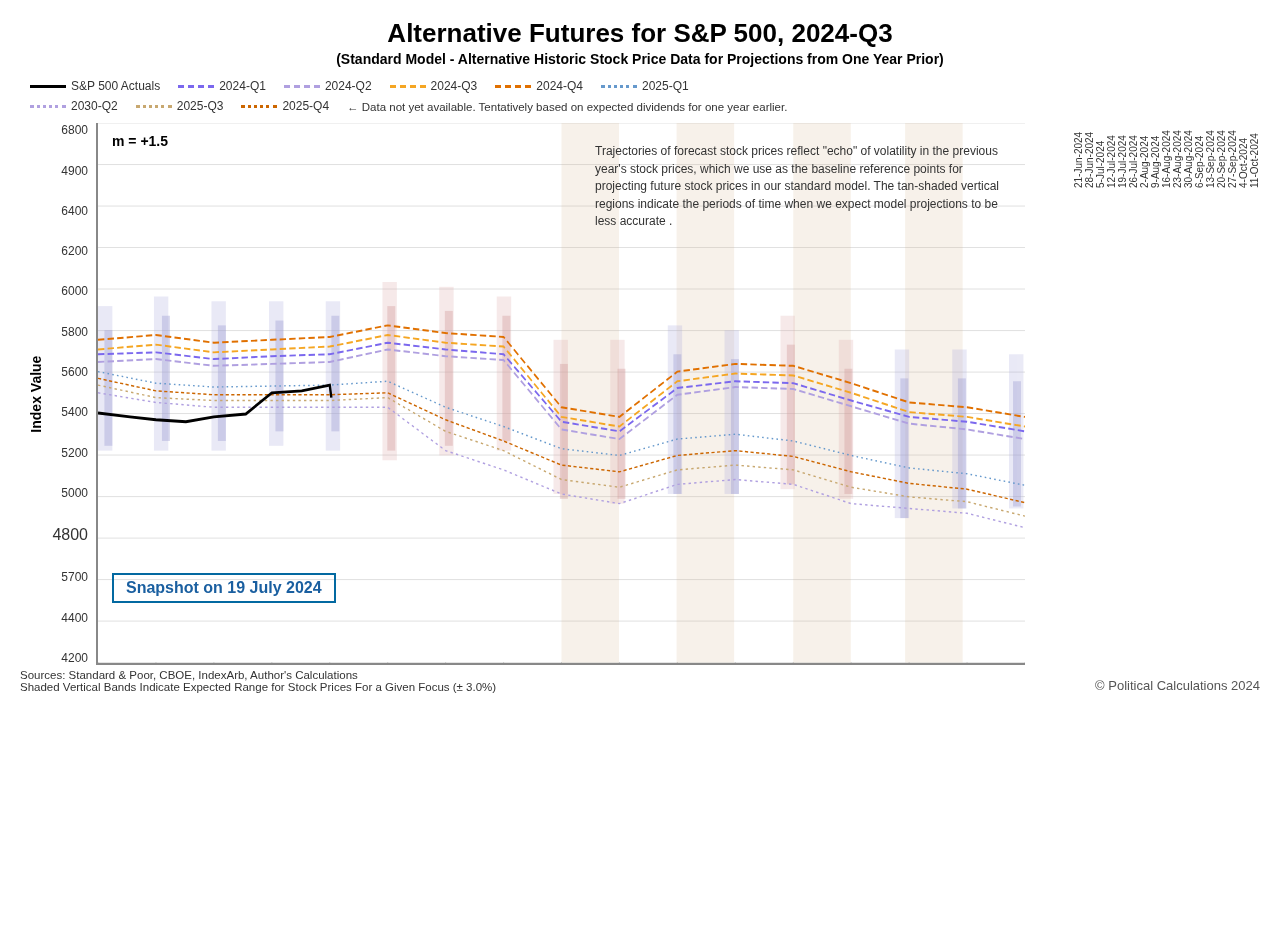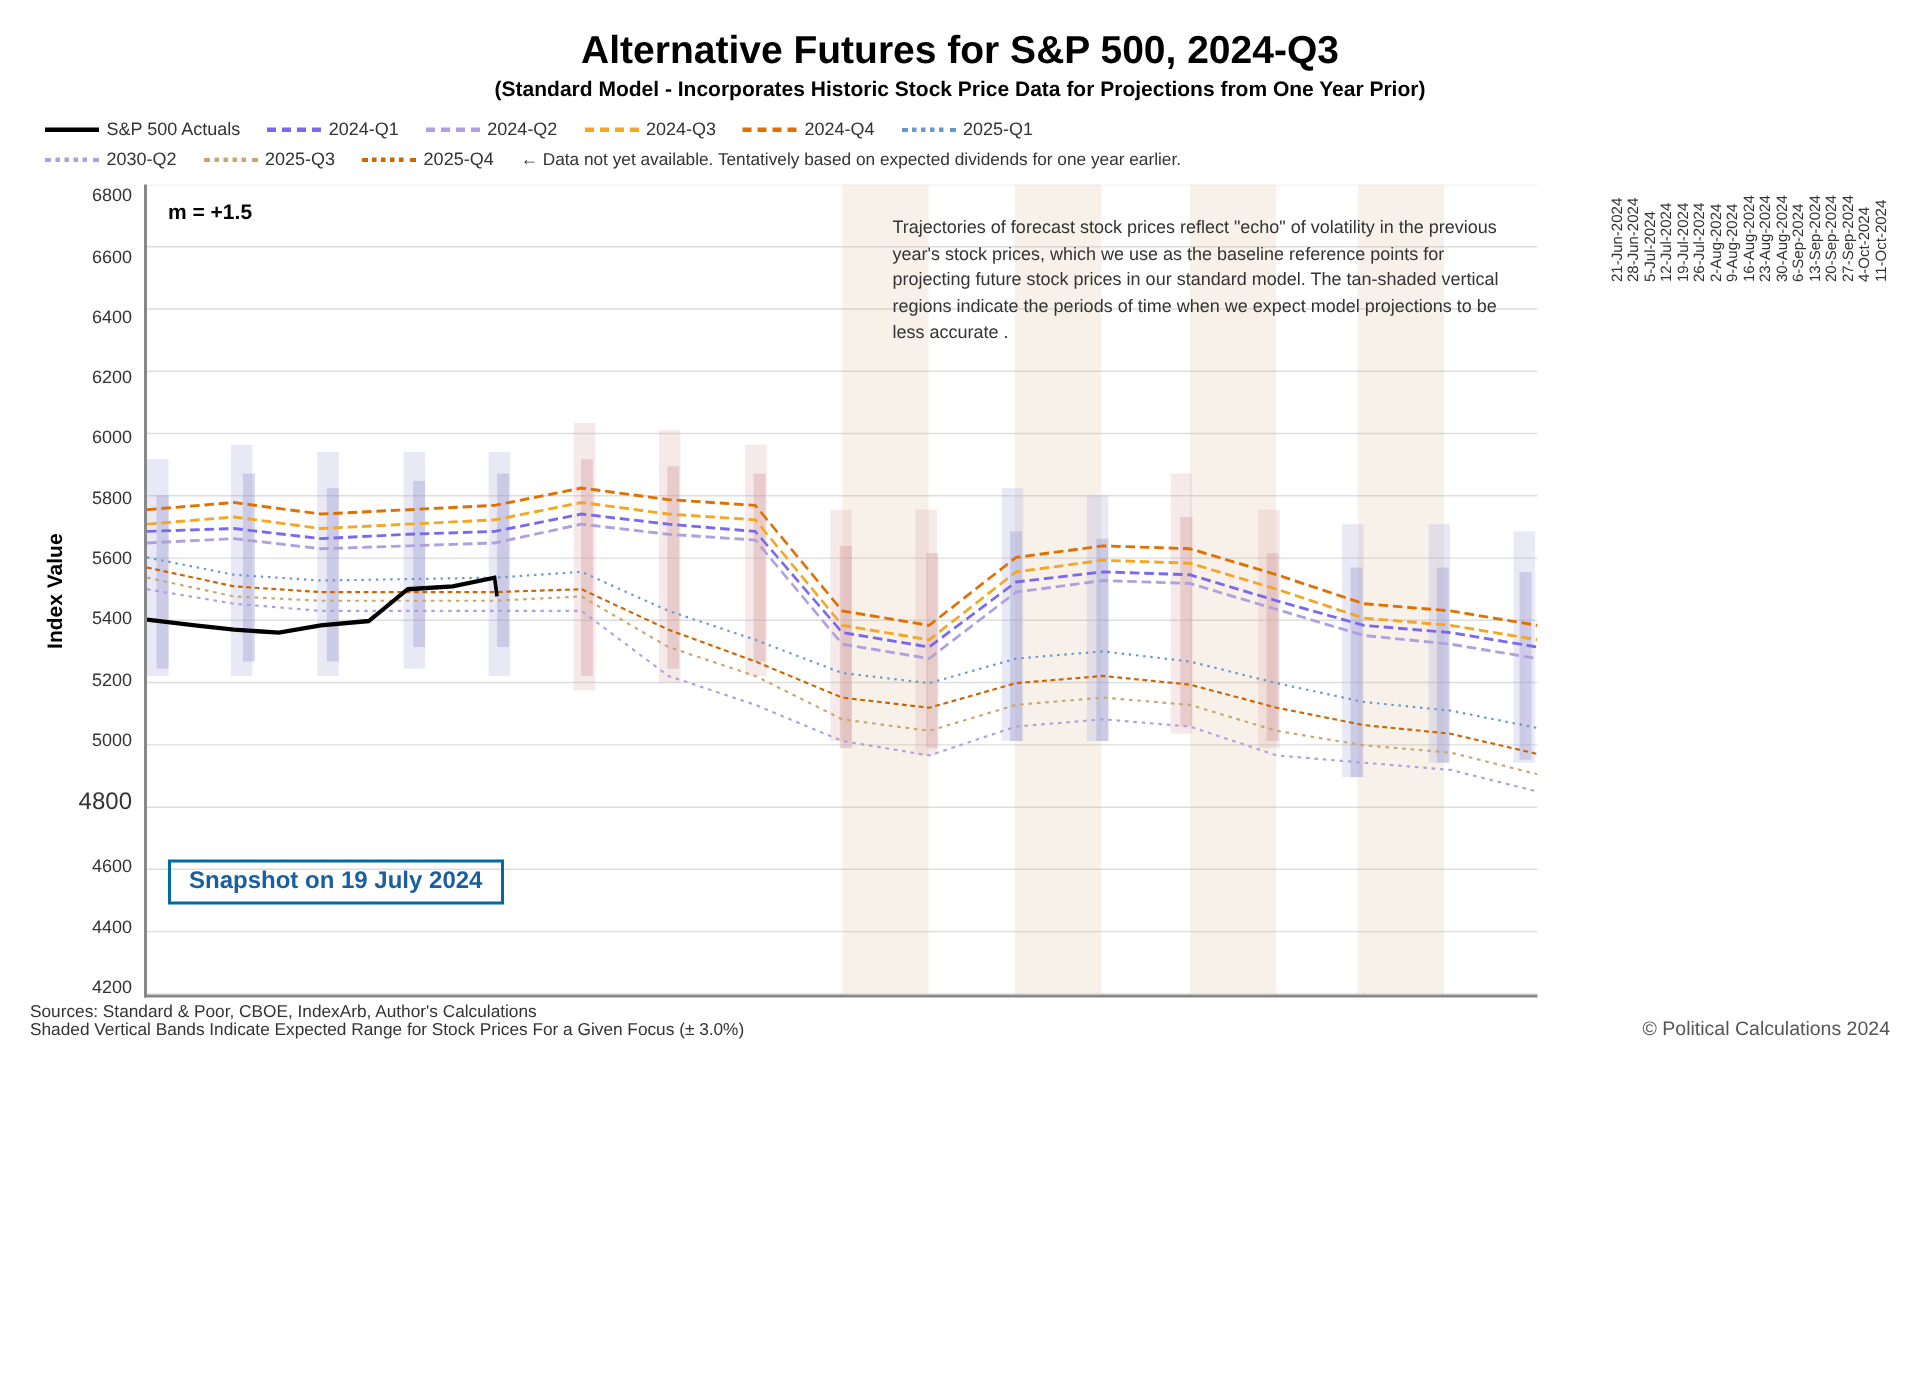--- a/index.html
+++ b/index.html
@@ -149,21 +149,21 @@
       font-size: 14px;
       font-weight: bold;
       color: #000;
     }
   </style>
 </head>
 <body>
 
 <div class="page-container">
   <div class="title">Alternative Futures for S&amp;P 500, 2024-Q3</div>
-  <div class="subtitle">(Standard Model - Incorporates Historic Stock Price Data for Projections from One Year Prior)</div>
+  <div class="subtitle">(Standard Model - Alternative Historic Stock Price Data for Projections from One Year Prior)</div>
 
   <div class="legend-area">
     <div class="legend-row">
       <div class="legend-item">
         <span class="legend-line solid-black" style="display:inline-block;width:36px;height:3px;background:#000;"></span>
         <span>S&amp;P 500 Actuals</span>
       </div>
       <div class="legend-item">
         <span style="display:inline-block;width:36px;border-top:3px dashed #7b68ee;"></span>
         <span>2024-Q1</span>
@@ -206,31 +206,31 @@
 
   <div class="chart-wrapper">
     <div class="y-axis-label">Index Value</div>
     <div class="chart-inner">
 
       <div style="flex:1;position:relative;display:flex;">
 
         <div style="width:48px;position:relative;">
           <div style="position:absolute;top:0;left:0;width:100%;height:100%;display:flex;flex-direction:column;justify-content:space-between;padding-bottom:0px;">
             <div class="y-tick" style="font-size:12px;text-align:right;padding-right:4px;">6800</div>
-            <div class="y-tick" style="font-size:12px;text-align:right;padding-right:4px;">6600</div>
+            <div class="y-tick" style="font-size:12px;text-align:right;padding-right:4px;">4900</div>
             <div class="y-tick" style="font-size:12px;text-align:right;padding-right:4px;">6400</div>
             <div class="y-tick" style="font-size:12px;text-align:right;padding-right:4px;">6200</div>
             <div class="y-tick" style="font-size:12px;text-align:right;padding-right:4px;">6000</div>
             <div class="y-tick" style="font-size:12px;text-align:right;padding-right:4px;">5800</div>
             <div class="y-tick" style="font-size:12px;text-align:right;padding-right:4px;">5600</div>
             <div class="y-tick" style="font-size:12px;padding-right:4px;">5400</div>
             <div class="y-tick" style="font-size:12px;text-align:right;padding-right:4px;">5200</div>
             <div class="y-tick" style="font-size:12px;text-align:right;padding-right:4px;">5000</div>
             <div class="y-tick" style="font-size:16px;text-align:right;padding-right:4px;">4800</div>
-            <div class="y-tick" style="font-size:12px;text-align:right;padding-right:4px;">4600</div>
+            <div class="y-tick" style="font-size:12px;text-align:right;padding-right:4px;">5700</div>
             <div class="y-tick" style="font-size:12px;text-align:right;padding-right:4px;">4400</div>
             <div class="y-tick" style="font-size:12px;text-align:right;padding-right:4px;">4200</div>
           </div>
         </div>
 
         <div class="chart-area" style="flex:1;">
           <svg class="chart-svg" viewBox="0 0 1160 560" preserveAspectRatio="none">
             <defs>
               
             </defs>

